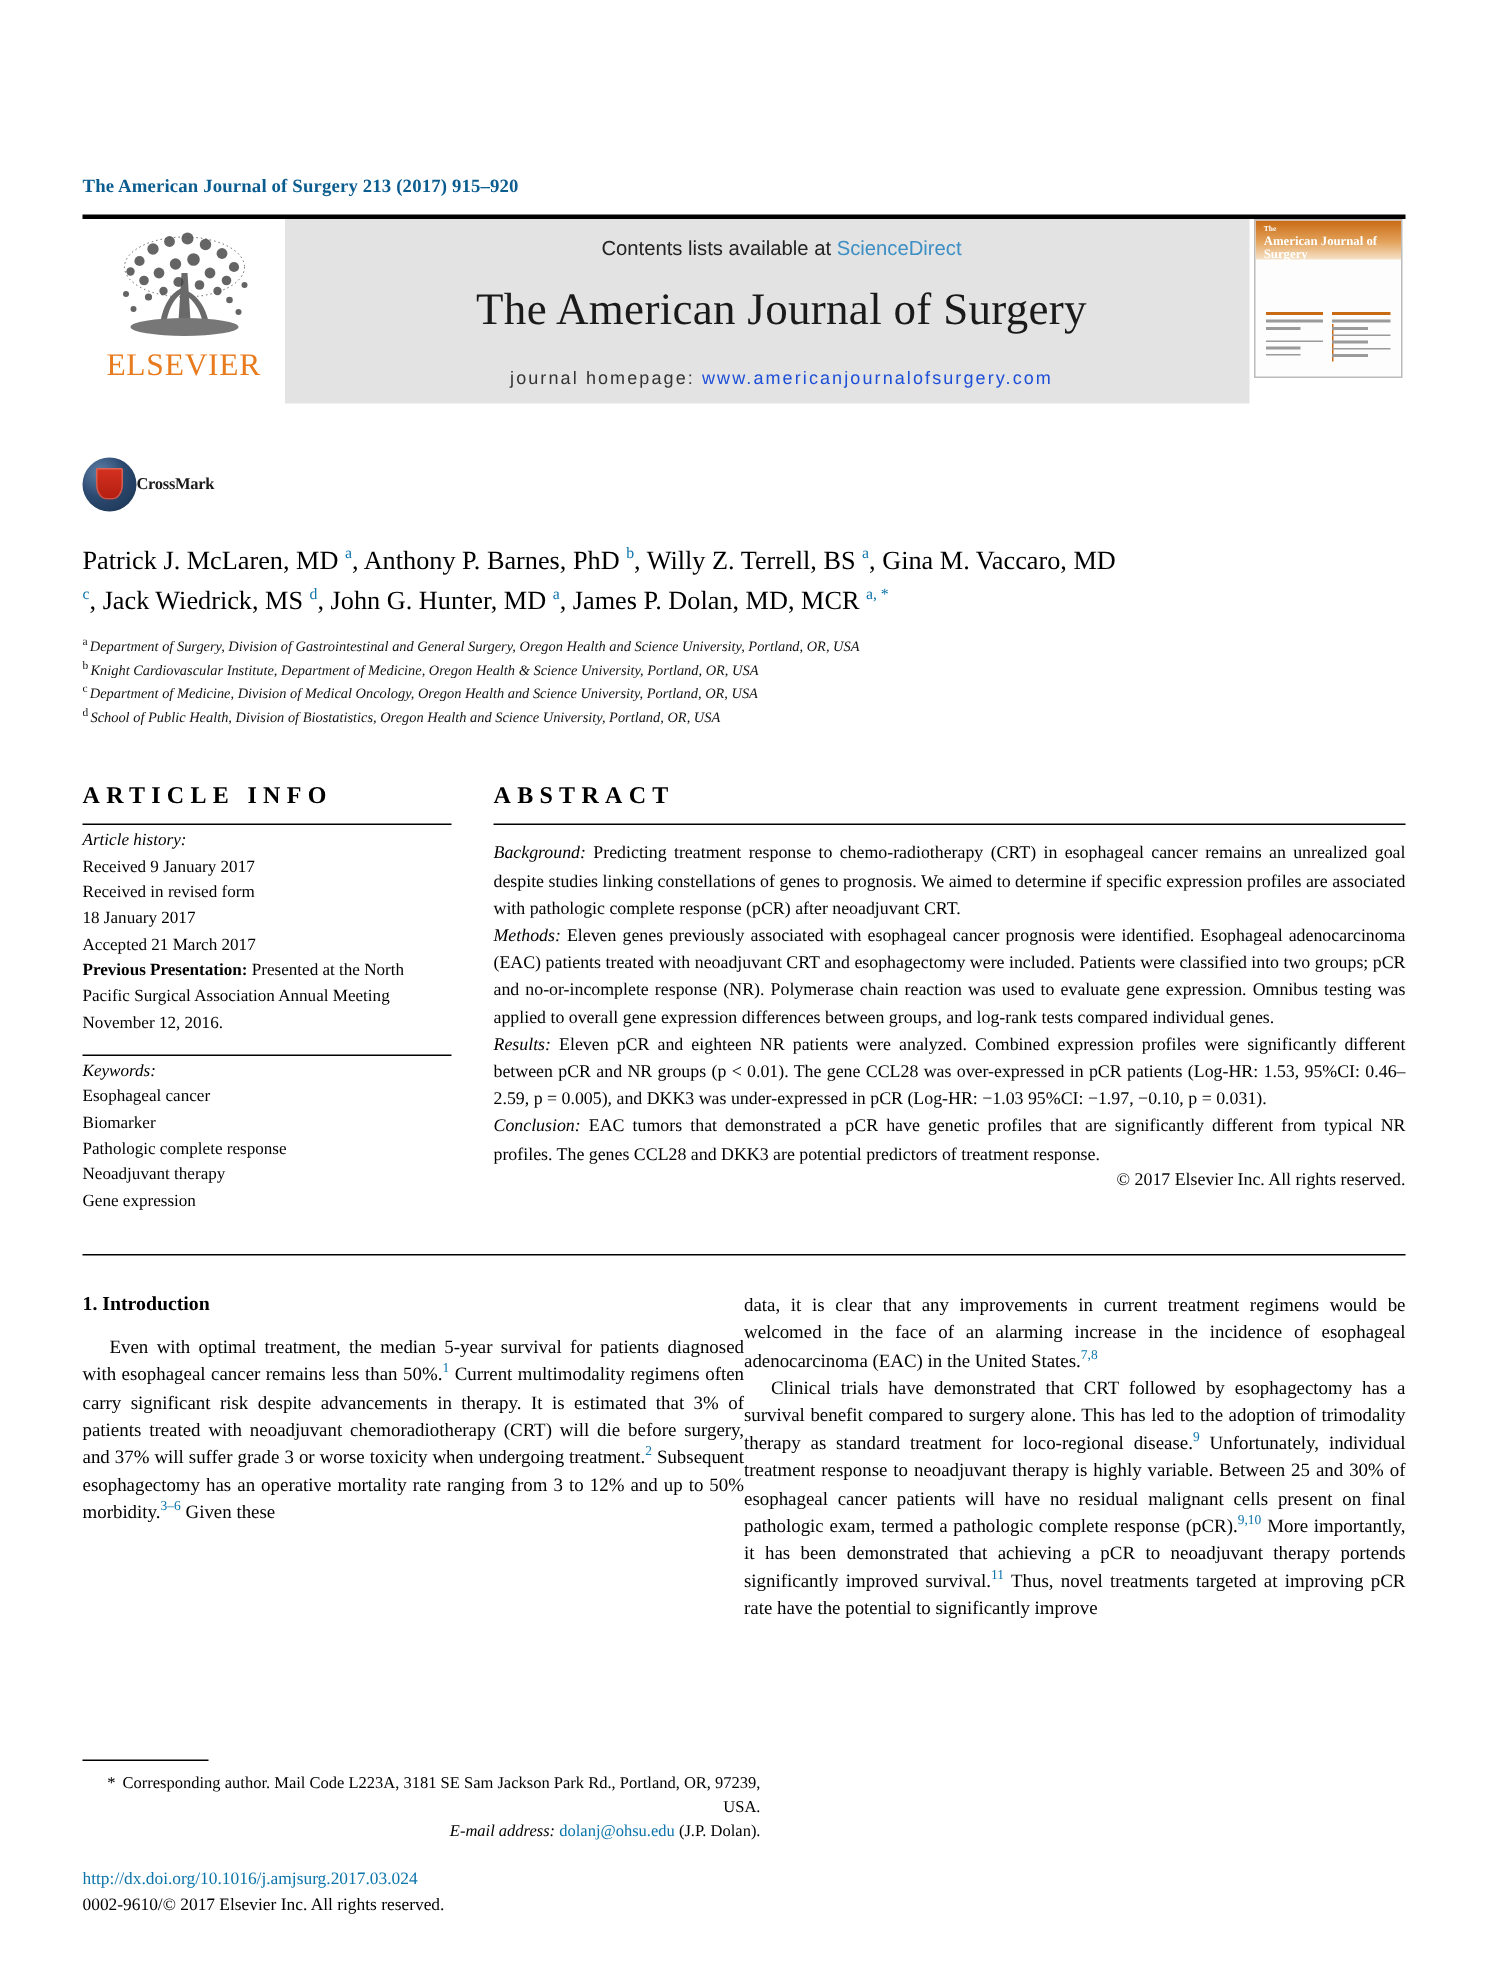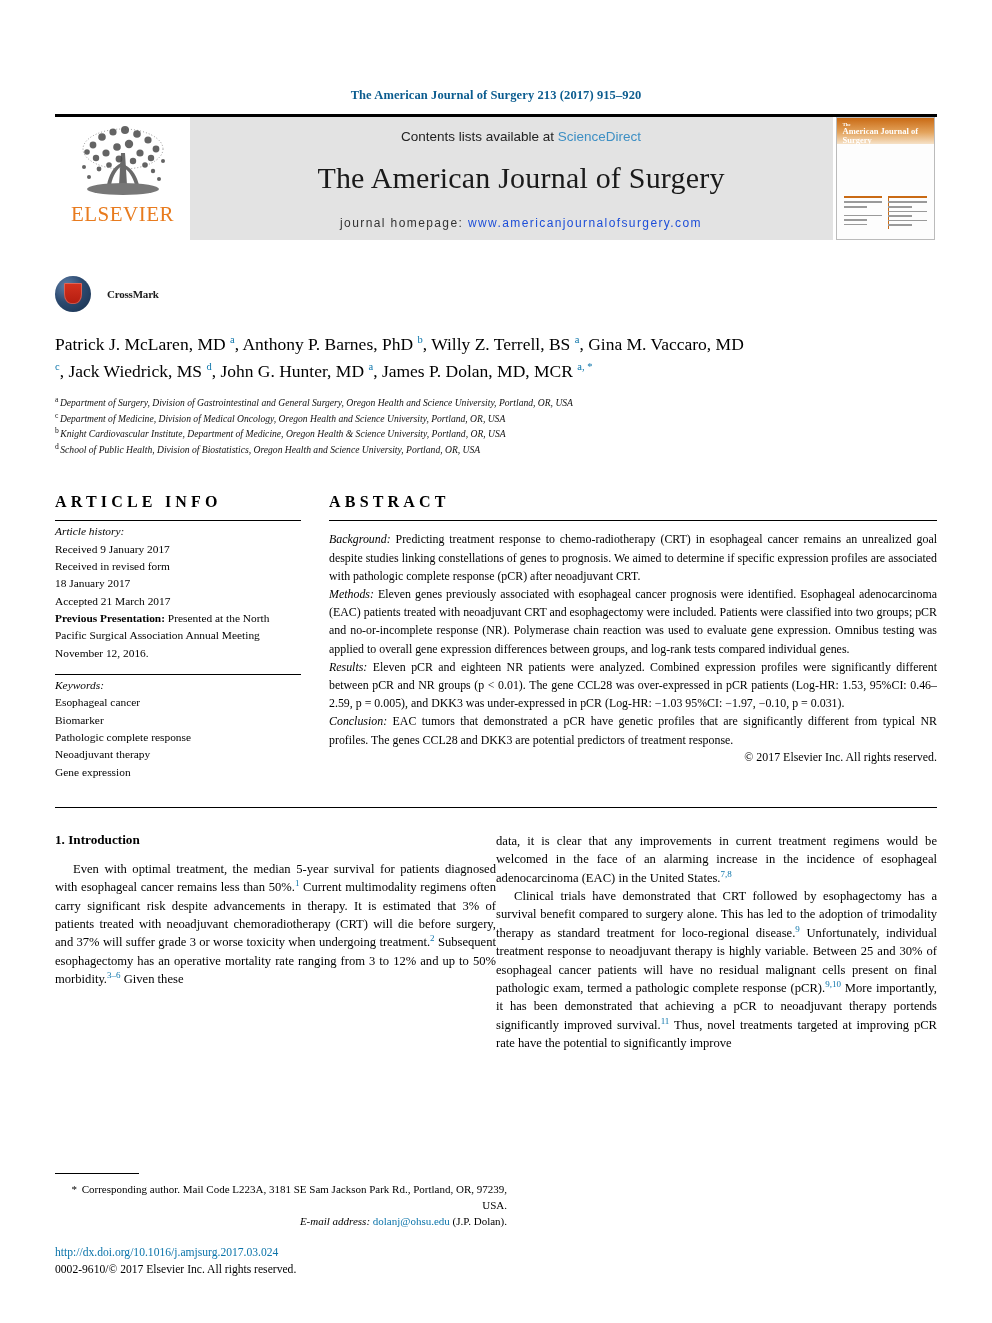--- a/index.html
+++ b/index.html
@@ -18,26 +18,26 @@
   .page {
     width: 992px;
     height: 1323px;
     position: relative;
     box-sizing: border-box;
     padding: 0 55px;
   }
 
   
   .running-head {
-    text-align: center;
+    text-align: left;
     color: #0b5c8f;
     font-family: "Liberation Serif", serif;
     font-weight: bold;
     font-size: 12.5px;
-    padding-top: 88px;
+    padding-top: 117px;
     letter-spacing: 0.1px;
   }
 
   
   .masthead {
     margin-top: 11px;
     border-top: 3px solid #000;
     display: flex;
     align-items: stretch;
     height: 123px;
@@ -102,21 +102,21 @@
   }
   .cover-cell {
     width: 104px;
     flex: 0 0 104px;
     display: flex;
     align-items: flex-start;
     justify-content: center;
   }
   .cover-thumb {
     width: 99px;
-    height: 123px;
+    height: 106px;
     border: 1px solid #bbb;
     box-sizing: border-box;
     background: #fdfdfd;
     position: relative;
     overflow: hidden;
   }
   .cover-bar-top {
     position: absolute; left: 0; top: 0; right: 0;
     height: 26px;
     background: linear-gradient(180deg, #c96a14 0%, #e3a35c 55%, #f6e2c8 100%);
@@ -169,21 +169,21 @@
     line-height: 1.33;
     margin: 0;
     color: #000;
     max-width: 700px;
   }
   .crossmark {
     flex: 0 0 96px;
     width: 96px;
     display: flex;
     align-items: center;
-    gap: 16px;
+    gap: 0;
     padding-top: 2px;
   }
   .cm-badge {
     width: 36px; height: 36px;
     border-radius: 50%;
     background: radial-gradient(circle at 32% 28%, #5f7fa8 0%, #2c4a70 45%, #17304d 100%);
     position: relative;
     flex: 0 0 36px;
   }
   .cm-badge::after {
@@ -439,22 +439,22 @@
   <div class="title-block">
     <div class="crossmark">
       <div class="cm-badge"></div>
       <div class="cm-text">CrossMark</div>
     </div>
   </div>
 
   <div class="authors" id="authors"><span>Patrick J. McLaren, MD </span><sup class="aff">a</sup><span>, </span><span>Anthony P. Barnes, PhD </span><sup class="aff">b</sup><span>, </span><span>Willy Z. Terrell, BS </span><sup class="aff">a</sup><span>, </span><span>Gina M. Vaccaro, MD </span><sup class="aff">c</sup><span>, </span><span>Jack Wiedrick, MS </span><sup class="aff">d</sup><span>, </span><span>John G. Hunter, MD </span><sup class="aff">a</sup><span>, </span><span>James P. Dolan, MD, MCR </span><sup class="aff">a, *</sup></div>
   <div class="affiliations" id="affiliations">
       <div><sup>a</sup><span>Department of Surgery, Division of Gastrointestinal and General Surgery, Oregon Health and Science University, Portland, OR, USA</span></div>
+      <div><sup>b</sup><span>Knight Cardiovascular Institute, Department of Medicine, Oregon Health &amp; Science University, Portland, OR, USA</span></div>
       <div><sup>c</sup><span>Department of Medicine, Division of Medical Oncology, Oregon Health and Science University, Portland, OR, USA</span></div>
-      <div><sup>b</sup><span>Knight Cardiovascular Institute, Department of Medicine, Oregon Health &amp; Science University, Portland, OR, USA</span></div>
       <div><sup>d</sup><span>School of Public Health, Division of Biostatistics, Oregon Health and Science University, Portland, OR, USA</span></div>
     </div>
 
   <div class="info-abstract">
 
     <div class="col-info">
       <div class="sec-head">ARTICLE INFO</div>
       <div class="rule"></div>
       <div class="info-body">
         <div class="lbl">Article history:</div>

